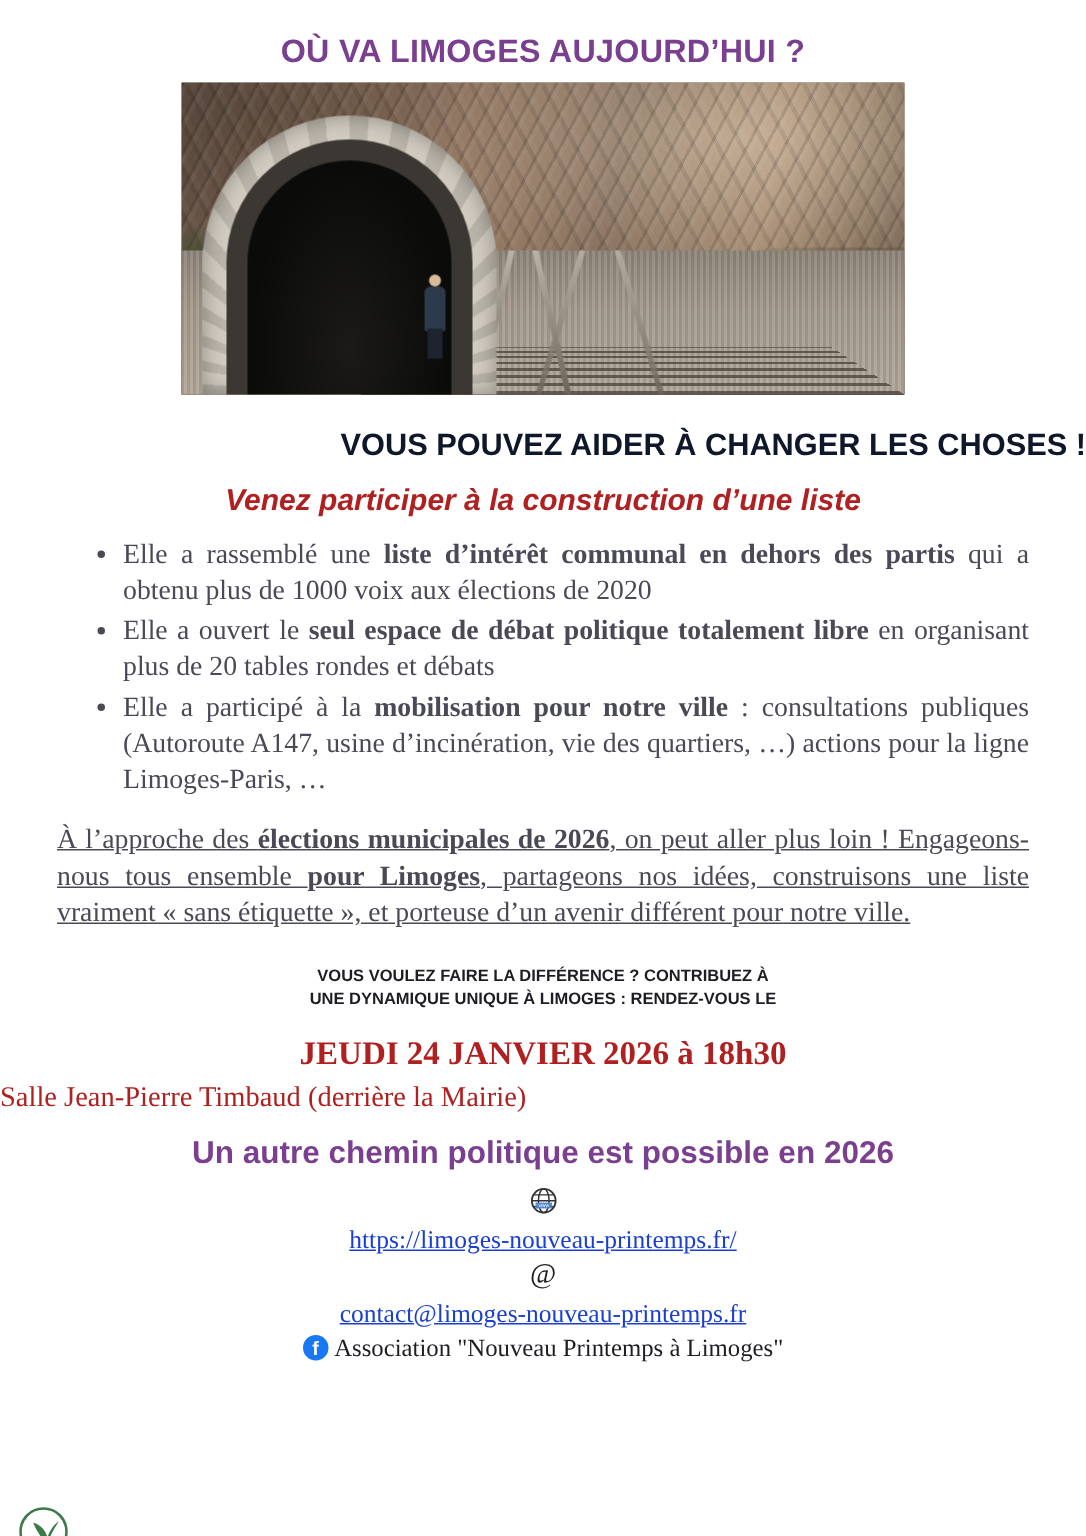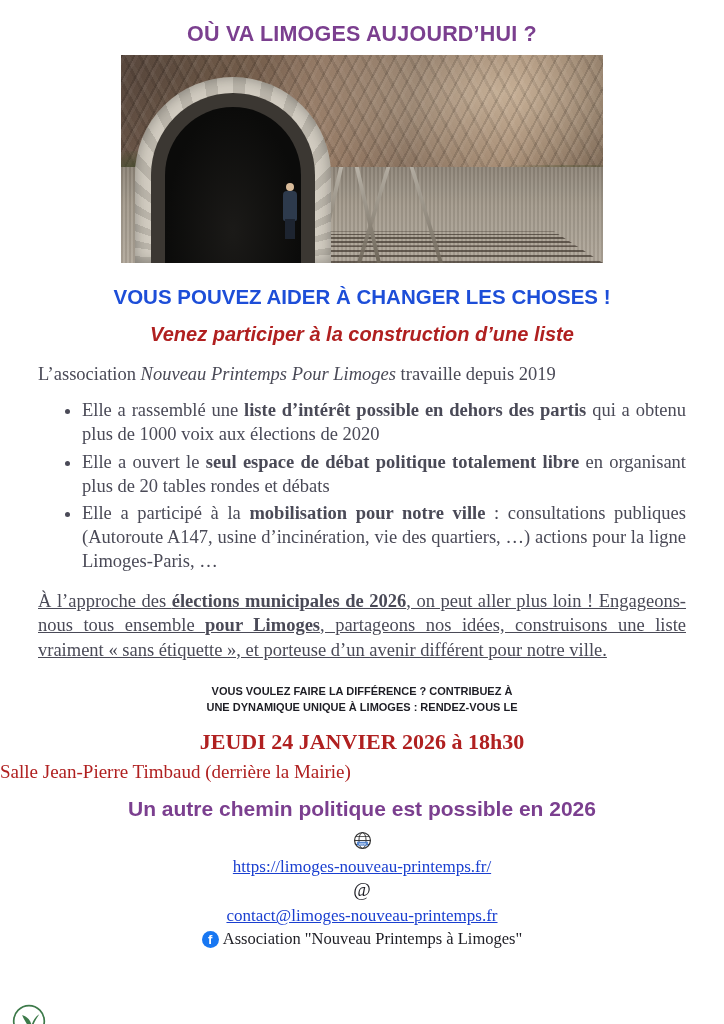--- a/index.html
+++ b/index.html
@@ -116,22 +116,22 @@
     position: absolute; bottom: 0; width: 4px; height: 96px;
     background: linear-gradient(180deg, #b9b3a8 0%, #6d6558 100%);
   }
   .rail-l { left: 196px; transform: skewX(-13deg); transform-origin: bottom; }
   .rail-r { left: 256px; transform: skewX(13deg); transform-origin: bottom; }
   .rail-l2 { left: 236px; transform: skewX(-17deg); transform-origin: bottom; opacity:.85;}
   .rail-r2 { left: 318px; transform: skewX(17deg); transform-origin: bottom; opacity:.85;}
 
   
   .h2 {
-    text-align: center;
-    color: #1d4ed8;
+    text-align: right;
+    color: #0f172a;
     font-family: "Liberation Sans", sans-serif;
     font-weight: bold;
     font-size: 20.5px;
     margin: 22px 0 0 0;
   }
   .h3 {
     text-align: center;
     color: #b02020;
     font-family: Liberation Sans, sans-serif;
     font-weight: bold;
@@ -252,27 +252,24 @@
     <div class="person">
       <div class="head"></div>
       <div class="body"></div>
       <div class="legs"></div>
     </div>
   </div>
 
   <div class="h2">VOUS POUVEZ AIDER À CHANGER LES CHOSES !</div>
   <div class="h3">Venez participer à la construction d’une liste</div>
 
-  <p class="para">
-    <span>L’association </span><em>Nouveau Printemps Pour Limoges</em><span> travaille depuis 2019</span>
-  </p>
 
   <ul class="bullets">
     <li>
-      <span>Elle a rassemblé une </span><b>liste d’intérêt possible en dehors des partis</b><span> qui a obtenu plus de 1000 voix aux élections de 2020</span>
+      <span>Elle a rassemblé une </span><b>liste d’intérêt communal en dehors des partis</b><span> qui a obtenu plus de 1000 voix aux élections de 2020</span>
     </li>
     <li>
       <span>Elle a ouvert le </span><b>seul espace de débat politique totalement libre</b><span> en organisant plus de 20 tables rondes et débats</span>
     </li>
     <li>
       <span>Elle a participé à la </span><b>mobilisation pour notre ville</b><span> : consultations publiques (Autoroute A147, usine d’incinération, vie des quartiers, …) actions pour la ligne Limoges-Paris, …</span>
     </li>
   </ul>
 
   <p class="para justify">

